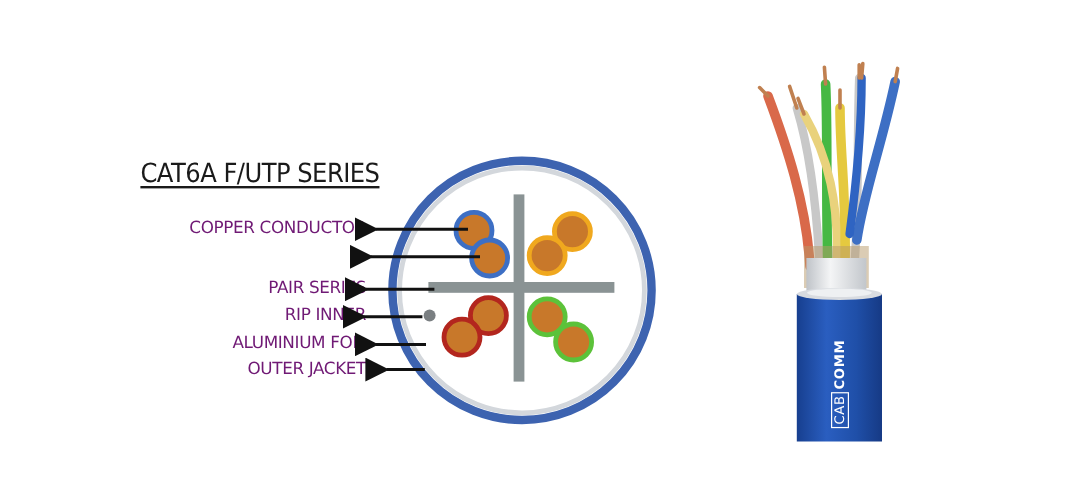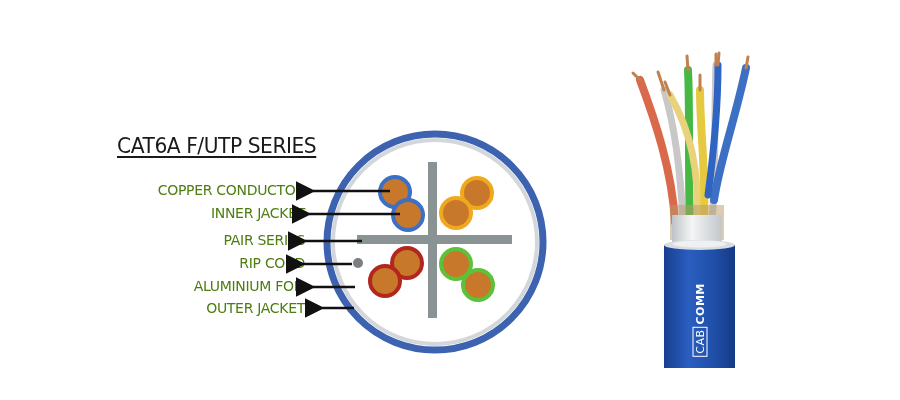--- a/index.html
+++ b/index.html
@@ -5,36 +5,35 @@
   html, body { margin: 0; padding: 0; background: #ffffff; }
   body { width: 900px; height: 400px; position: relative; overflow: hidden;
          font-family: "DejaVu Sans", "Liberation Sans", sans-serif; }
   .title {
     position: absolute; left: 117px; top: 133px;
     font-size: 22px; color: #1a1a1a; letter-spacing: -0.5px;
     text-decoration: underline; text-underline-offset: 3px; text-decoration-thickness: 1.5px;
     transform: scaleX(0.92); transform-origin: left top;
   }
   .label {
-    position: absolute; right: 0; font-size: 14px; color: #4d7c0f; letter-spacing: -0.3px;
+    position: absolute; right: 0; font-size: 14px; color: #701a75; letter-spacing: -0.3px;
     white-space: nowrap; text-align: left;
   }
   .labels-box { position: absolute; left: 100px; top: 0; width: 205px; height: 400px; }
   svg.diagram { position: absolute; left: 0; top: 0; }
 </style>
 </head>
 <body>
 
 <div class="title">CAT6A F/UTP SERIES</div>
 
 <div class="labels-box">
   <div class="label" style="top:182px">COPPER CONDUCTOR</div>
-  <div class="label" style="top:205px">INNER JACKET</div>
   <div class="label" style="top:232px">PAIR SERIES</div>
-  <div class="label" style="top:255px">RIP CORD</div>
+  <div class="label" style="top:255px">RIP INNER</div>
   <div class="label" style="top:300px">OUTER JACKET</div>
   <div class="label" style="top:278px">ALUMINIUM FOIL</div>
 </div>
 
 <svg class="diagram" width="900" height="400" viewBox="0 0 900 400">
   <defs>
     <marker id="ah" markerWidth="8" markerHeight="8" refX="1" refY="4" orient="auto">
       <path d="M8,0 L0,4 L8,8 Z" fill="#111"></path>
     </marker>
     <linearGradient id="jacketGrad" x1="0" x2="1" y1="0" y2="0">

